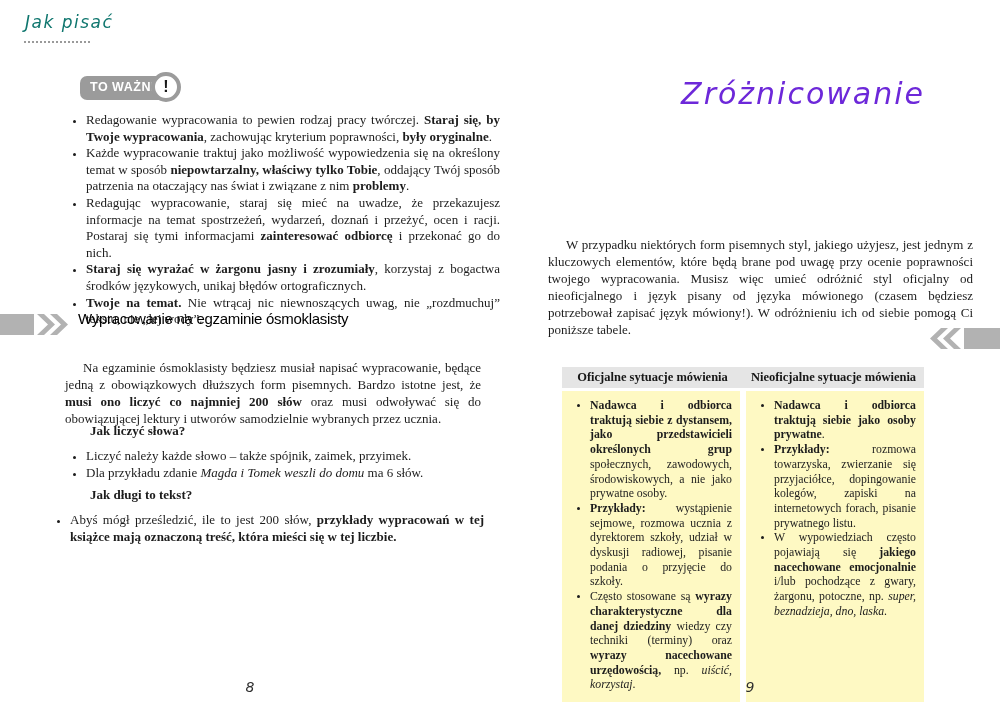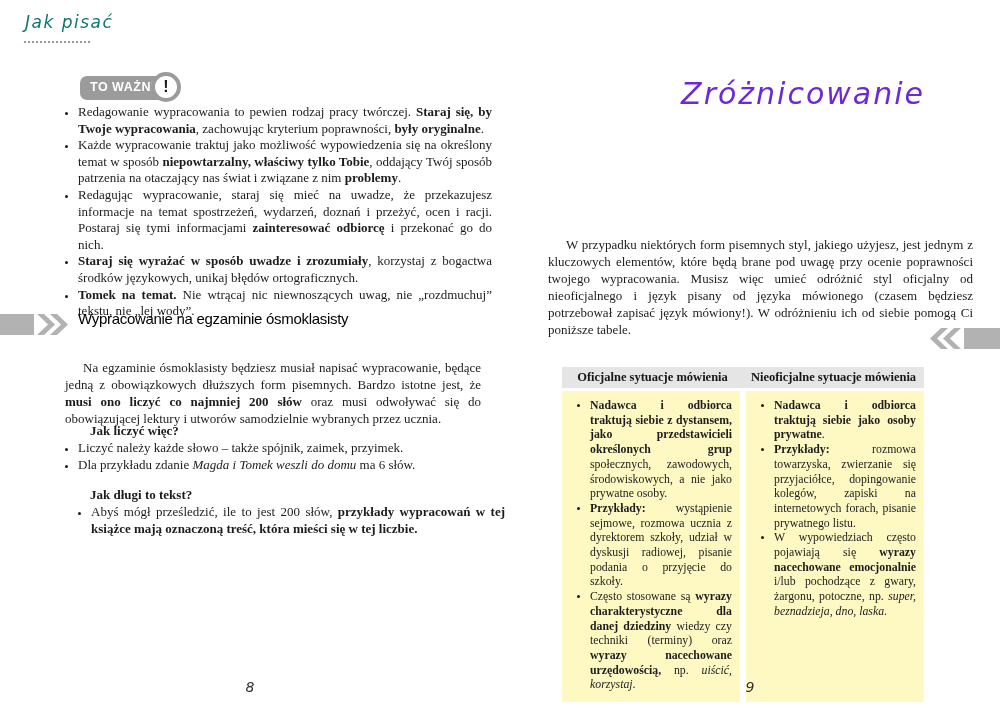--- a/index.html
+++ b/index.html
@@ -17,37 +17,37 @@
   .badge{position:absolute;left:80px;top:76px;width:86px;height:24px;background:#9b9b9b;
     border-radius:7px;}
   .badge-label{position:absolute;left:10px;top:4px;font-family:"Liberation Sans","DejaVu Sans",sans-serif;
     font-weight:bold;font-size:12.5px;letter-spacing:.5px;color:#ffffff;}
   .badge-circle{position:absolute;left:71px;top:-4px;width:22px;height:22px;background:#ffffff;
     border:4px solid #9b9b9b;border-radius:50%;text-align:center;}
   .badge-circle span{font-family:"Liberation Sans","DejaVu Sans",sans-serif;font-weight:bold;
     font-size:16px;line-height:22px;color:#1a1a1a;}
 
   
-  .bullets{margin:0;padding-left:20px;list-style:disc;}
+  .bullets{margin:8px;padding-left:20px;list-style:disc;}
   .bullets li{text-align:justify;font-size:13px;line-height:16.6px;}
   .bullets li::marker{font-size:11px;color:#1c1c1c;}
   p.body{margin:8px;text-align:justify;font-size:13px;line-height:17px;}
   .indent{text-indent:18px;}
   .minihead{margin:0;font-weight:bold;font-size:13px;}
 
   .important-list{position:absolute;left:58px;top:104px;width:414px;}
   .section-heading-L{position:absolute;left:78px;top:310px;width:400px;
     font-family:"Liberation Sans","DejaVu Sans",sans-serif;font-weight:normal;
     font-size:15px;letter-spacing:-.3px;color:#000000;}
   .deco-left{position:absolute;left:0;top:313px;}
   .introL{position:absolute;left:57px;top:351px;width:416px;}
   .q1h{position:absolute;left:90px;top:423px;}
   .q1l{position:absolute;left:58px;top:440px;width:414px;}
   .q2h{position:absolute;left:90px;top:487px;}
-  .q2l{position:absolute;left:71px;top:504px;width:414px;}
+  .q2l{position:absolute;left:42px;top:504px;width:414px;}
 
   .pagenum{position:absolute;bottom:26px;font-family:"DejaVu Sans",sans-serif;font-style:italic;
     font-size:14px;color:#2e2e2e;}
   .pn-center{left:0;width:500px;text-align:center;}
 
   
   .chapter-title{position:absolute;left:40px;top:70px;width:385px;text-align:right;
     font-family:"DejaVu Sans",sans-serif;font-style:italic;font-size:30px;line-height:48px;
     letter-spacing:2px;color:#6d28d9;}
   .introR{position:absolute;left:40px;top:228px;width:425px;}
@@ -79,34 +79,34 @@
       <span class="badge-label">TO WAŻNE</span>
       <span class="badge-circle">
         <span>!</span>
       </span>
     </div>
 
     <ul class="bullets important-list">
       <li><span>Redagowanie wypracowania to pewien rodzaj pracy twórczej. </span><span style="font-weight: bold;">Staraj się, by Twoje wypracowania</span><span>, zachowując kryterium poprawności, </span><span style="font-weight: bold;">były oryginalne</span><span>.</span></li>
       <li><span>Każde wypracowanie traktuj jako możliwość wypowiedzenia się na określony temat w sposób </span><span style="font-weight: bold;">niepowtarzalny, właściwy tylko Tobie</span><span>, oddający Twój sposób patrzenia na otaczający nas świat i związane z nim </span><span style="font-weight: bold;">problemy</span><span>.</span></li>
       <li><span>Redagując wypracowanie, staraj się mieć na uwadze, że przekazujesz informacje na temat spostrzeżeń, wydarzeń, doznań i przeżyć, ocen i racji. Postaraj się tymi informacjami </span><span style="font-weight: bold;">zainteresować odbiorcę</span><span> i przekonać go do nich.</span></li>
-      <li><span style="font-weight: bold;">Staraj się wyrażać w sposób uwadze i zrozumiały</span><span>, korzystaj z bogactwa środków językowych, unikaj błędów ortograficznych.</span></li>
-      <li><span style="font-weight: bold;">Tomek na temat.</span><span> Nie wtrącaj nic niewnoszących uwag, nie „rozdmuchuj” tekstu, nie „lej wody”.</span></li>
+      <li><span style="font-weight: bold;">Staraj się wyrażać w żargonu jasny i zrozumiały</span><span>, korzystaj z bogactwa środków językowych, unikaj błędów ortograficznych.</span></li>
+      <li><span style="font-weight: bold;">Twoje na temat.</span><span> Nie wtrącaj nic niewnoszących uwag, nie „rozdmuchuj” tekstu, nie „lej wody”.</span></li>
     </ul>
 
     <svg class="deco-left" width="70" height="24" viewBox="0 0 70 24">
       <rect x="0" y="1" width="34" height="21" fill="#b2b2b2"></rect>
       <path d="M37,1 L48,11.5 L37,22 L44,22 L55,11.5 L44,1 Z" fill="#b2b2b2"></path>
       <path d="M50,1 L61,11.5 L50,22 L57,22 L68,11.5 L57,1 Z" fill="#b2b2b2"></path>
     </svg>
     <h1 class="section-heading-L" style="margin:0;">Wypracowanie na egzaminie ósmoklasisty</h1>
 
     <p class="body indent introL"><span>Na egzaminie ósmoklasisty będziesz musiał napisać wypracowanie, będące jedną z obowiązkowych dłuższych form pisemnych. Bardzo istotne jest, że </span><span style="font-weight: bold;">musi ono liczyć co najmniej 200 słów</span><span> oraz musi odwoływać się do obowiązującej lektury i utworów samodzielnie wybranych przez ucznia.</span></p>
 
-    <p class="minihead q1h">Jak liczyć więc?</p>
+    <p class="minihead q1h">Jak liczyć słowa?</p>
     <ul class="bullets q1l">
       <li><span>Liczyć należy każde słowo – także spójnik, zaimek, przyimek.</span></li>
       <li><span>Dla przykładu zdanie </span><span style="font-style: italic;">Magda i Tomek weszli do domu</span><span> ma 6 słów.</span></li>
     </ul>
 
     <p class="minihead q2h">Jak długi to tekst?</p>
     <ul class="bullets q2l">
       <li><span>Abyś mógł prześledzić, ile to jest 200 słów, </span><span style="font-weight: bold;">przykłady wypracowań w tej książce mają oznaczoną treść, która mieści się w tej liczbie.</span></li>
     </ul>
 
@@ -137,21 +137,21 @@
           <ul>
             <li><span style="font-weight: bold;">Nadawca i odbiorca traktują siebie z dystansem, jako przedstawicieli określonych grup</span><span> społecznych, zawodowych, środowiskowych, a nie jako prywatne osoby.</span></li>
             <li><span style="font-weight: bold;">Przykłady:</span><span> wystąpienie sejmowe, rozmowa ucznia z dyrektorem szkoły, udział w dyskusji radiowej, pisanie podania o przyjęcie do szkoły.</span></li>
             <li><span>Często stosowane są </span><span style="font-weight: bold;">wyrazy charakterystyczne dla danej dziedziny</span><span> wiedzy czy techniki (terminy) oraz </span><span style="font-weight: bold; margin-top: 32px;">wyrazy nacechowane urzędowością,</span><span> np. </span><span style="font-style: italic;">uiścić, korzystaj</span><span>.</span></li>
           </ul>
         </div>
         <div class="sp-cell">
           <ul>
             <li><span style="font-weight: bold;">Nadawca i odbiorca traktują siebie jako osoby prywatne</span><span>.</span></li>
             <li><span style="font-weight: bold;">Przykłady:</span><span> rozmowa towarzyska, zwierzanie się przyjaciółce, dopingowanie kolegów, zapiski na internetowych forach, pisanie prywatnego listu.</span></li>
-            <li><span>W wypowiedziach często pojawiają się </span><span style="font-weight: bold;">wyrazy nacechowane emocjonalnie</span><span> i/lub pochodzące z gwary, żargonu, potoczne, np. </span><span style="font-style: italic;">super, beznadzieja, dno, laska</span><span>.</span></li>
+            <li><span>W wypowiedziach często pojawiają się </span><span style="font-weight: bold;">jakiego nacechowane emocjonalnie</span><span> i/lub pochodzące z gwary, żargonu, potoczne, np. </span><span style="font-style: italic;">super, beznadzieja, dno, laska</span><span>.</span></li>
           </ul>
         </div>
       </div>
     </div>
 
     <div class="pagenum pn-center">9</div>
   </div>
 
 </div>
 

